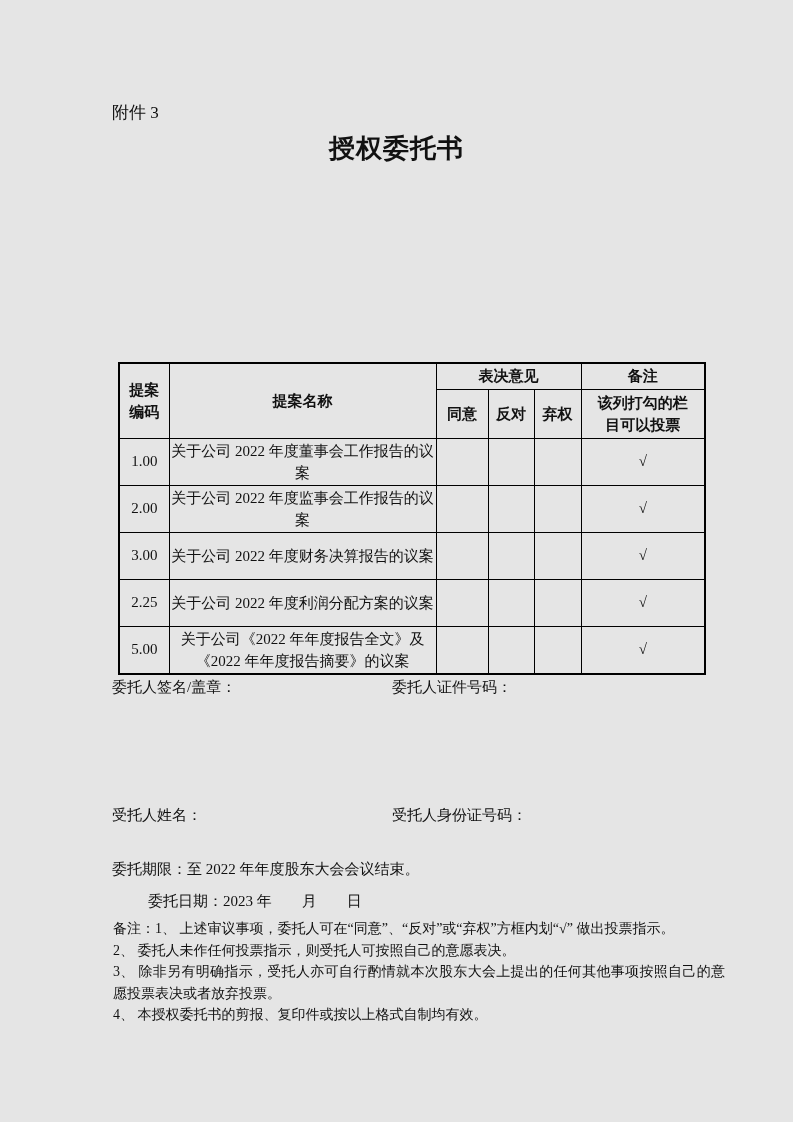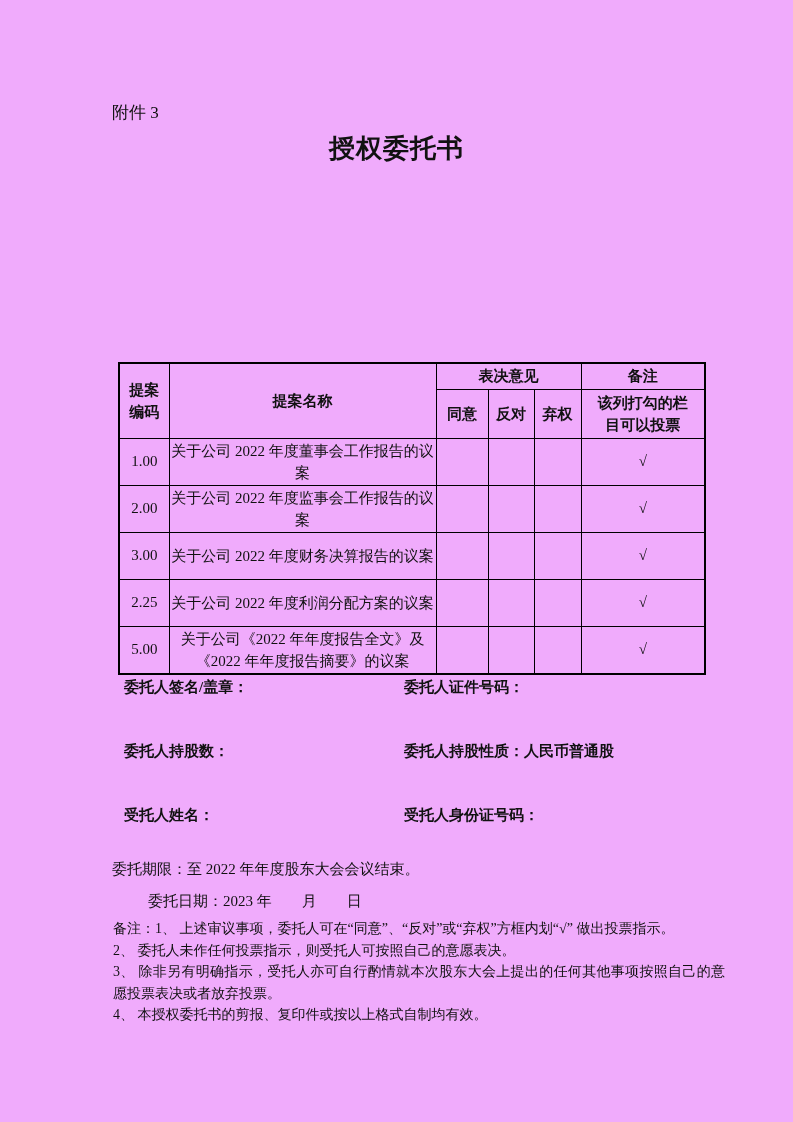--- a/index.html
+++ b/index.html
@@ -1,20 +1,20 @@
 <!DOCTYPE html>
 <html><head>
 <meta charset="utf-8">
 <style>
   html,body{margin:0;padding:0;background:#888;}
   .page{
     position:relative;
     width:793px;height:1122px;
     margin:0 auto;
-    background:#f0abfc;
+    background:#e5e5e5;
     font-family:"Liberation Serif","DejaVu Serif",serif;
     color:#111;
     overflow:hidden;
   }
   .attachment{
     position:absolute;left:112px;top:101px;
     font-size:17px;
   }
   .doc-title{
     position:absolute;left:0;top:131px;width:100%;
@@ -54,23 +54,22 @@
   }
   tr.hdr-top{height:26px;}
   tr.hdr-sub{height:49px;}
   table.proposals tbody td{height:46px;}
   td.cell-code{font-size:15px;}
   td.cell-name{
     text-align:left;padding:0 14px;line-height:22px;
   }
   td.cell-remark{font-size:15px;}
   .fields-row{
-    position:absolute;left:124px;width:620px;
+    position:absolute;left:112px;width:620px;
     font-size:15px;
-    font-weight:bold;
   }
   .fields-row .right-col{
     position:absolute;left:280px;top:0;
   }
   .line-duration{position:absolute;left:112px;top:860px;font-size:15px;}
   .line-date{position:absolute;left:112px;top:892px;font-size:15px;margin-left:36px;}
   .notes{
     position:absolute;left:113px;top:918px;width:612px;
     font-size:14px;line-height:21.5px;
     text-align:justify;
@@ -153,24 +152,20 @@
           <td class="cell-remark">√</td>
         </tr>
       </tbody>
   </table>
 
   <div class="fields-row" style="top:678px">
     <span>委托人签名/盖章：</span>
     <span class="right-col">委托人证件号码：</span>
   </div>
 
-  <div class="fields-row" style="top:742px">
-    <span>委托人持股数：</span>
-    <span class="right-col"><span>委托人持股性质：</span><span>人民币普通股</span></span>
-  </div>
 
   <div class="fields-row" style="top:806px">
     <span>受托人姓名：</span>
     <span class="right-col">受托人身份证号码：</span>
   </div>
 
   <div class="line-duration">委托期限：至 2022 年年度股东大会会议结束。</div>
   <div class="line-date">委托日期：2023 年　　月　　日</div>
 
   <div class="notes">

